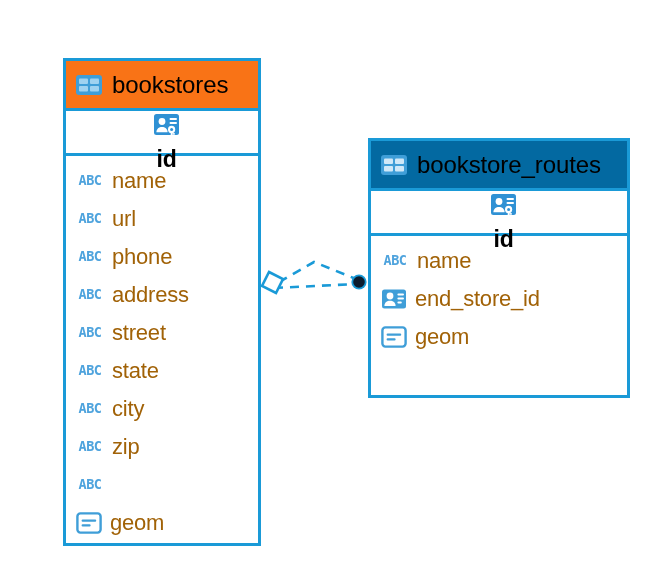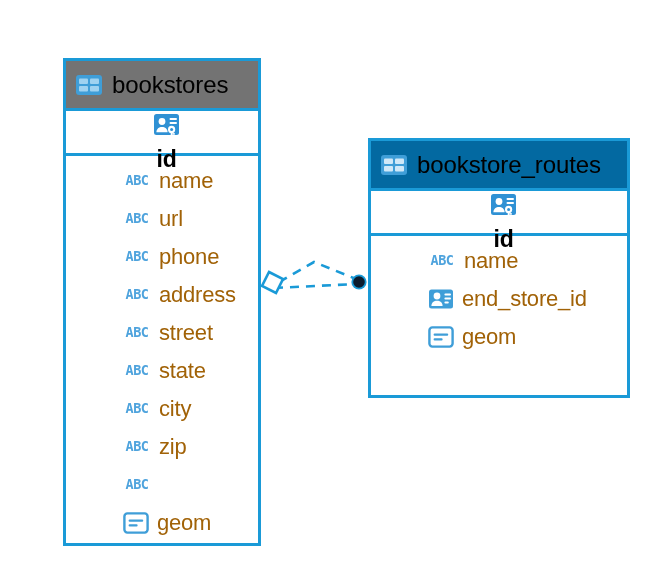--- a/index.html
+++ b/index.html
@@ -42,21 +42,21 @@
   }
 
   .entity-header {
     box-sizing: border-box;
     height: 47px;
     display: flex;
     align-items: center;
     padding-left: 9px;
     gap: 9px;
   }
-  .entity-header.accent-orange { background: #737373; }
+  .entity-header.accent-orange { background: #f97316; }
   .entity-header.accent-grey   { background: #0369a1; }
 
   .entity-title {
     font-size: 24px;
     color: #000000;
     white-space: nowrap;
     letter-spacing: -0.1px;
   }
 
   .pk-row {
@@ -80,21 +80,20 @@
   .field-list {
     padding: 6px 0 4px 0;
   }
   .field-row {
     box-sizing: border-box;
     height: 38px;
     display: flex;
     align-items: center;
     padding-left: 10px;
     gap: 8px;
-    margin-left: 47px;
   }
   .field-label {
     font-size: 22px;
     color: #a16207;
     white-space: nowrap;
     letter-spacing: -0.2px;
   }
 
   
   .icon {

